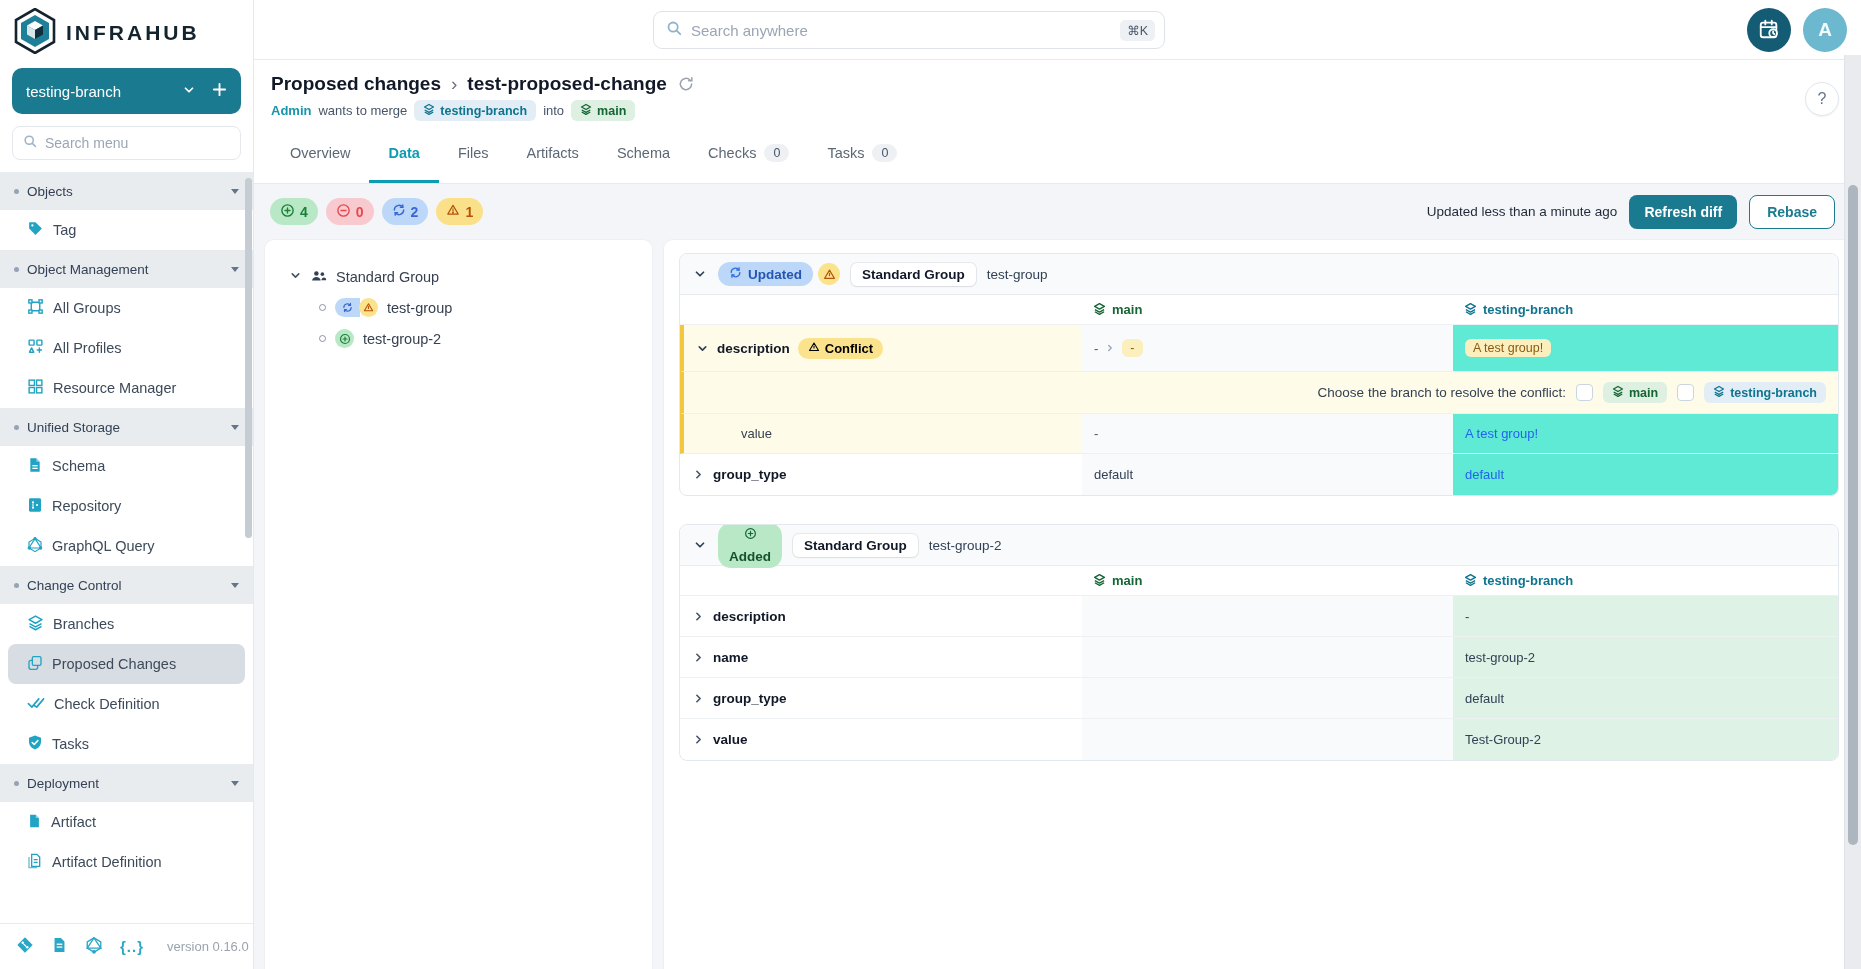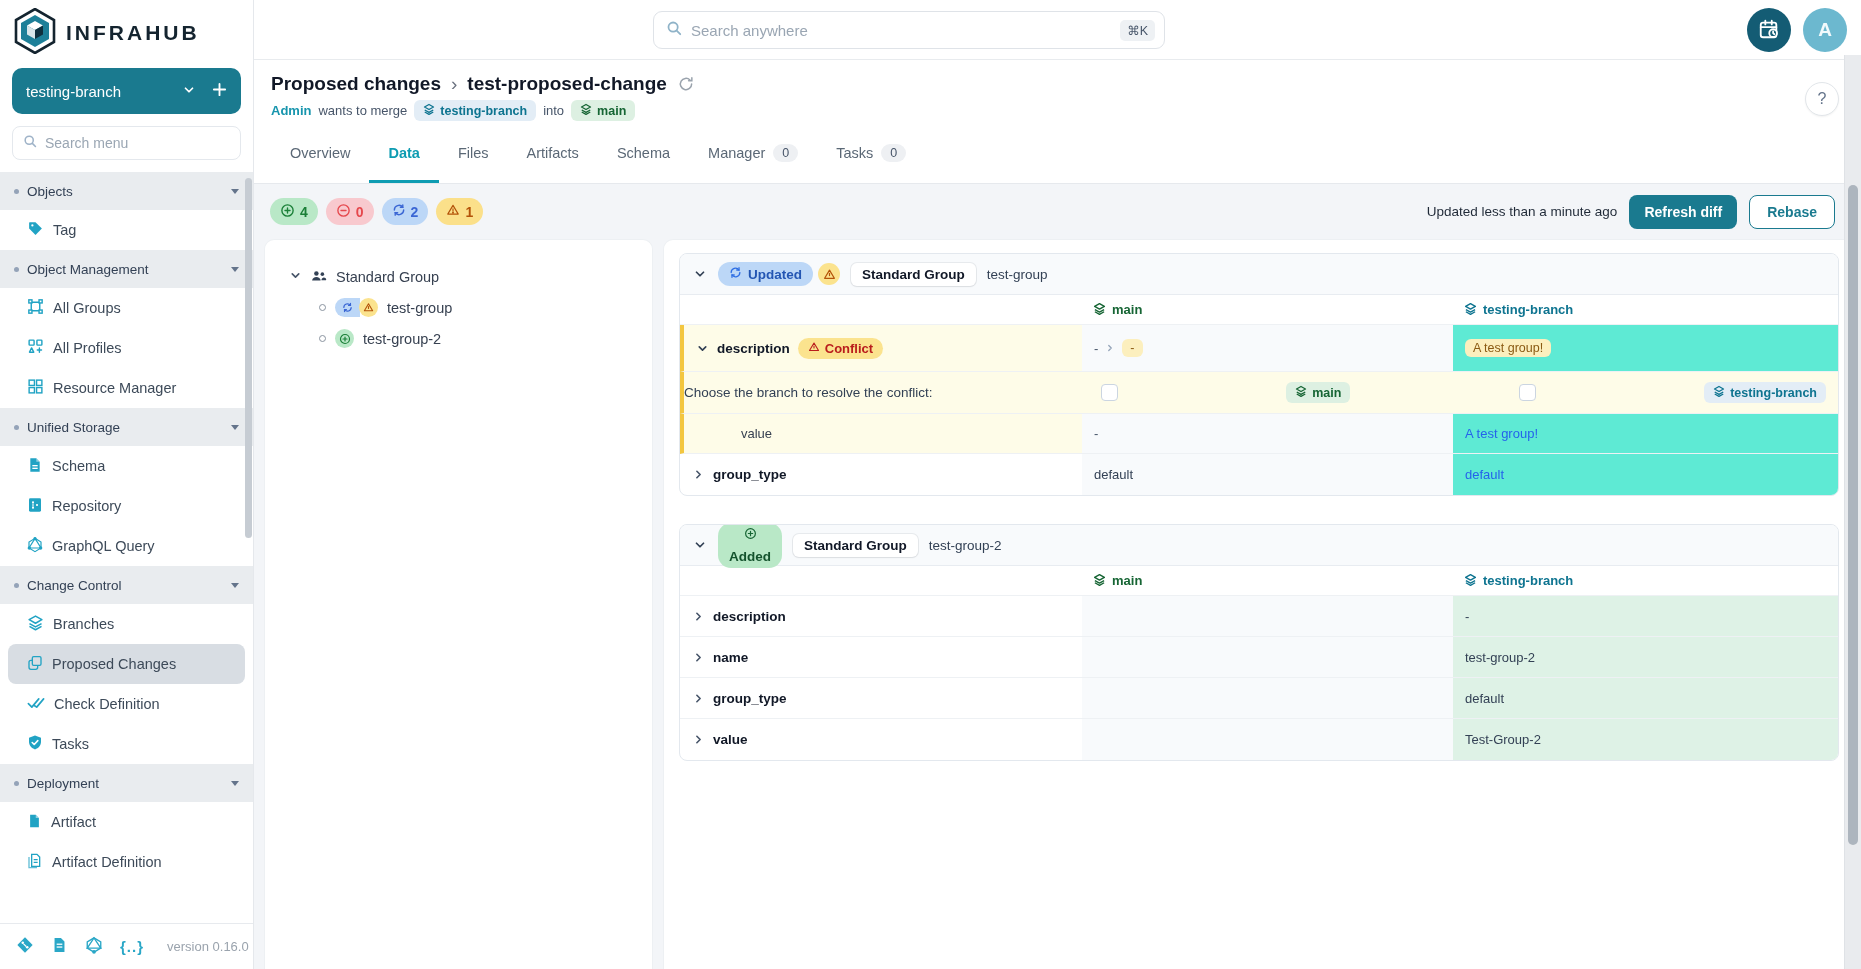--- a/index.html
+++ b/index.html
@@ -84,40 +84,40 @@
   .status-pill { display:inline-flex; align-items:center; gap:6px; border-radius:13px; padding:4px 11px; font-size:13.5px; font-weight:600; }
   .st-upd { background:#bcd7f7; color:#2456b3; }
   .st-add { background:#b9e8c7; color:#14532d;flex-direction:column; }
   .conflict-dot { width:22px; height:22px; border-radius:50%; background:#fbe38e; color:#b45309; display:flex; align-items:center; justify-content:center; margin-left:-6px; }
   .kind-badge { background:#fff; border-radius:6px; padding:4px 11px; font-size:13.5px; font-weight:700; color:#111827; box-shadow:0 0 0 1px rgba(15,23,42,.07), 0 1px 2px rgba(15,23,42,.06); }
   .obj-name { font-size:13.5px; color:#334155; }
 
   .trow { display:grid; grid-template-columns:402px 371px 1fr; border-bottom:1px solid #eef1f4; }
   .trow:last-child { border-bottom:none; }
   .trow.conflict-b { border-left:4px solid #f3c63f; grid-template-columns:398px 371px 1fr; }
-  .rowfull.conflict-b { border-left:4px solid #f3c63f;justify-content:space-between; }
+  .rowfull.conflict-b { border-left:4px solid #f3c63f; }
   .colhead { height:30px; }
   .colhead .col { display:flex; align-items:center; gap:6px; font-size:13px; font-weight:700; padding-left:11px; }
   .col-main-label { color:#166534; }
   .col-branch-label { color:#0e7490; }
   .cell { display:flex; align-items:center; gap:7px; padding-left:12px; font-size:13px; color:#475569; }
   .label-cell { display:flex; align-items:center; gap:8px; padding-left:12px; }
   .prop { font-size:13.5px; font-weight:700; color:#111827; }
   .ylw { background:#fefce8; }
   .main-cell { background:#f8fafc; }
   .blue-cell { background:#5eead4; }
   .green-cell { background:#def2e6; color:#334155; }
   .blue-text { color:#2563eb; }
   .row-desc { height:47px; }
   .row-resolve { height:42px; background:#fefce8; display:flex; align-items:center; justify-content:flex-end; gap:10px; padding-right:12px; font-size:13.5px; color:#334155; border-bottom:1px solid #eef1f4; }
   .row-value { height:40px; }
   .row-plain { height:41px; }
   .indent-label { padding-left:45px; font-size:13px; color:#374151; }
   .chip { background:#fcefbe; border-radius:6px; padding:2px 8px; color:#8a5a12; font-size:12.5px; }
-  .conflict-pill { display:inline-flex; align-items:center; gap:5px; background:#fbe38e; border-radius:12px; padding:3px 10px; font-size:13px; font-weight:600; color:#b91c1c; }
+  .conflict-pill { display:inline-flex; align-items:center; gap:5px; background:#fbe38e; border-radius:12px; padding:3px 10px; font-size:13px; font-weight:600; color:#000000; }
   .cb { width:17px; height:17px; border:1.5px solid #cbd5e1; border-radius:4px; background:#fff; cursor:pointer; }
   .chev-r { color:#64748b; display:flex; cursor:pointer; }
   .sep-chev { color:#94a3b8; display:flex; }
 
   .v-scrollbar { position:absolute; top:55px; right:0; bottom:0; width:17px; background:#e9ebee; border-left:1px solid #dfe2e6; z-index:5; }
   .v-thumb { position:absolute; left:3px; right:3px; top:130px; height:660px; background:#adb5be; border-radius:6px; }
 
   .ic { display:inline-block; flex:0 0 auto; }
 </style>
 </head>
@@ -401,21 +401,21 @@
       <div class="tab">
           <span>Files</span>
         </div>
       <div class="tab">
           <span>Artifacts</span>
         </div>
       <div class="tab">
           <span>Schema</span>
         </div>
       <div class="tab">
-          <span>Manager</span>
+          <span>Checks</span>
           <span class="count-pill">0</span>
         </div>
       <div class="tab">
           <span>Tasks</span>
           <span class="count-pill">0</span>
         </div>
     </nav>
 
     <div class="lower">
       <div class="toolbar">

